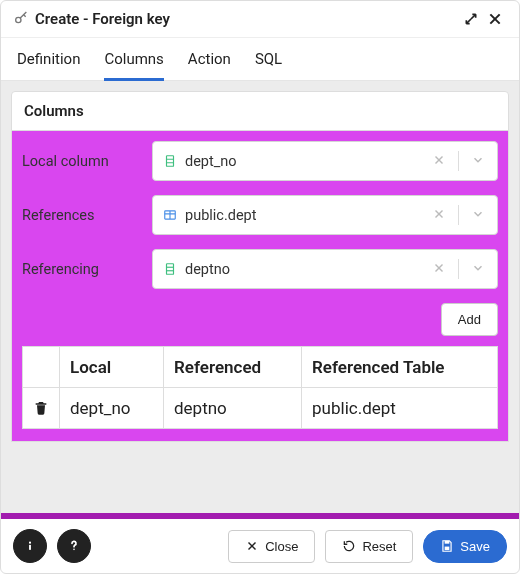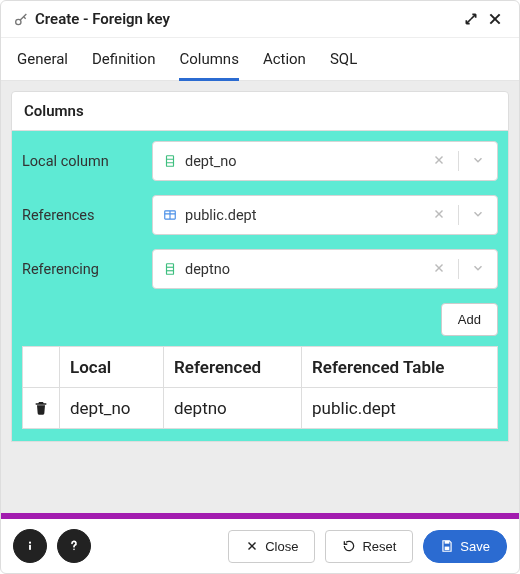--- a/index.html
+++ b/index.html
@@ -23,21 +23,21 @@
   .titlebar {
     display: flex;
     align-items: center;
     padding: 8px 12px;
     border-bottom: 1px solid #eee;
   }
   .titlebar .title {
     font-weight: 600;
     font-size: 15px;
     display: flex;
-    align-items: flex-end;
+    align-items: flex-start;
     gap: 6px;
   }
   .titlebar .key-icon svg { display:block; }
   .titlebar .spacer { flex: 1; }
   .titlebar .win-btn {
     padding: 2px 4px;
     cursor: pointer;
     color: #222;
   }
   .titlebar .win-btn svg { display:block; }
@@ -70,21 +70,21 @@
     background: #fff;
     border: 1px solid #ddd;
     border-radius: 4px 4px 0 0;
     padding: 10px 12px;
     font-weight: 600;
     font-size: 15px;
   }
   .form-area {
     border: 1px solid #ddd;
     border-top: none;
-    background: #5eead4;
+    background: #d946ef;
     padding: 10px 10px 12px 10px;
   }
   .form-row {
     display: flex;
     align-items: center;
     margin-bottom: 14px;
   }
   .form-row .label {
     width: 130px;
     color: #333;
@@ -209,21 +209,20 @@
     </span>
     <span class="win-btn">
       <svg width="16" height="16" viewBox="0 0 24 24" fill="none" stroke="#222" stroke-width="3">
         <path d="M5 5 L19 19"></path>
           <path d="M19 5 L5 19"></path>
       </svg>
     </span>
   </div>
 
   <div class="tabs">
-    <div class="tab">General</div>
     <div class="tab">Definition</div>
     <div class="tab active">Columns</div>
     <div class="tab">Action</div>
     <div class="tab">SQL</div>
   </div>
 
   <div class="body">
 
     <div class="panel-header">Columns</div>
 

